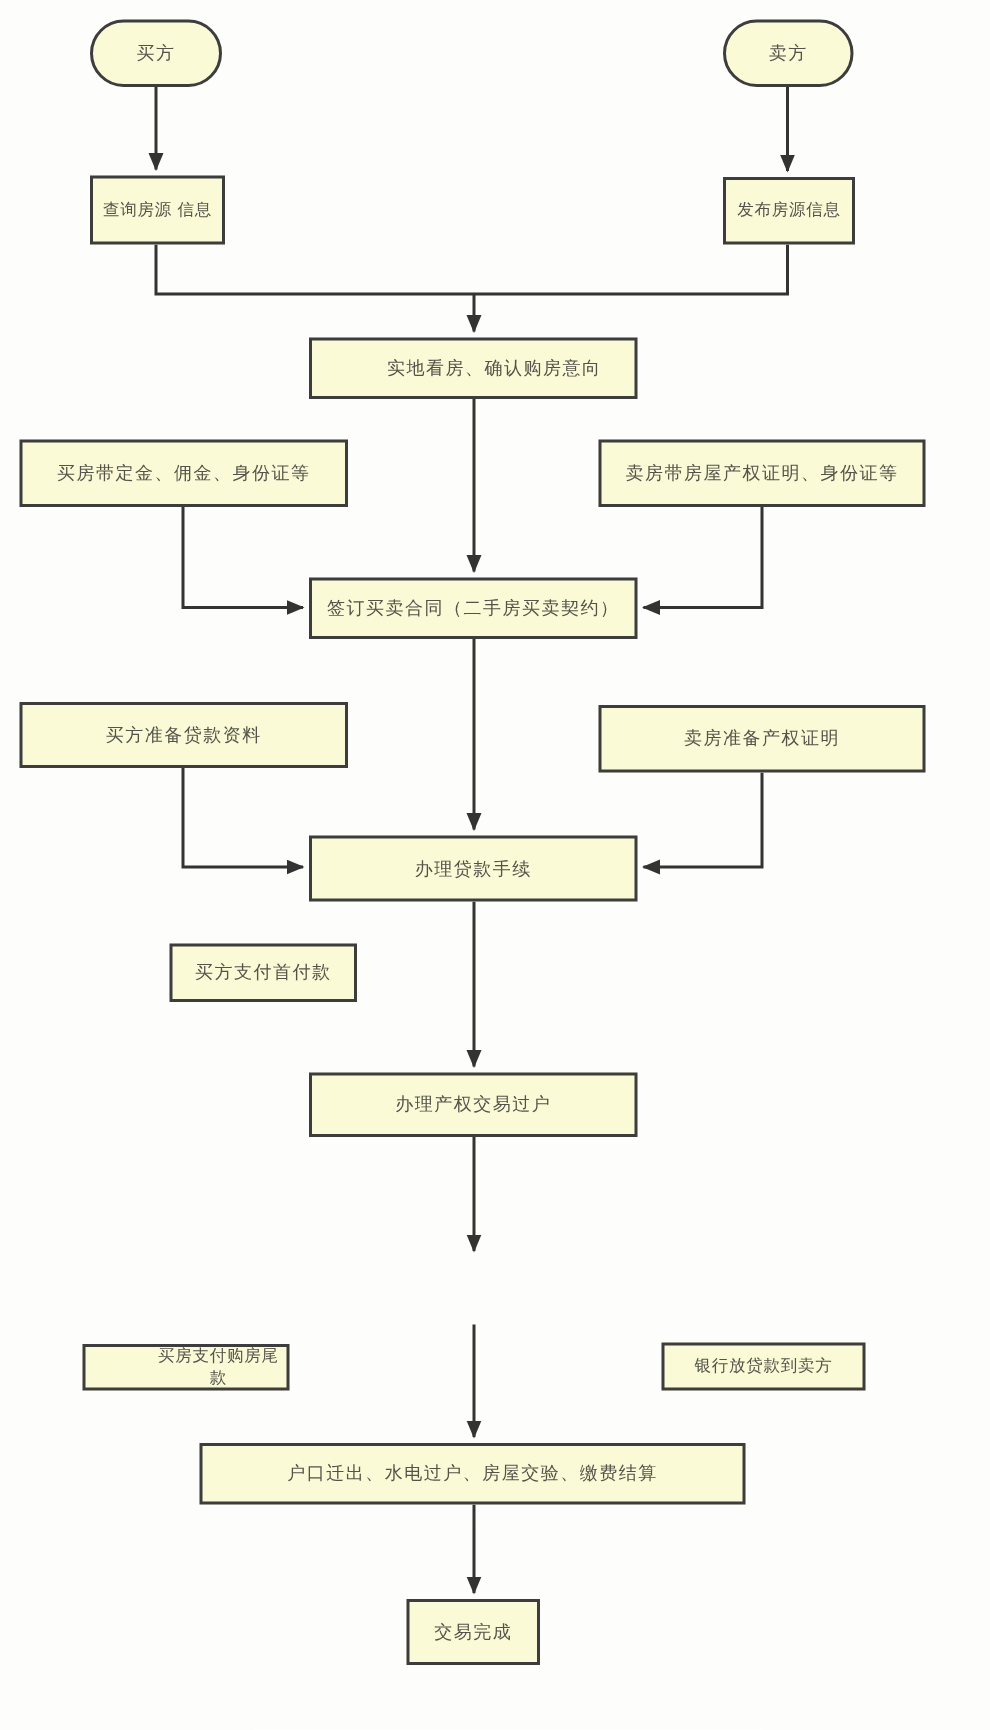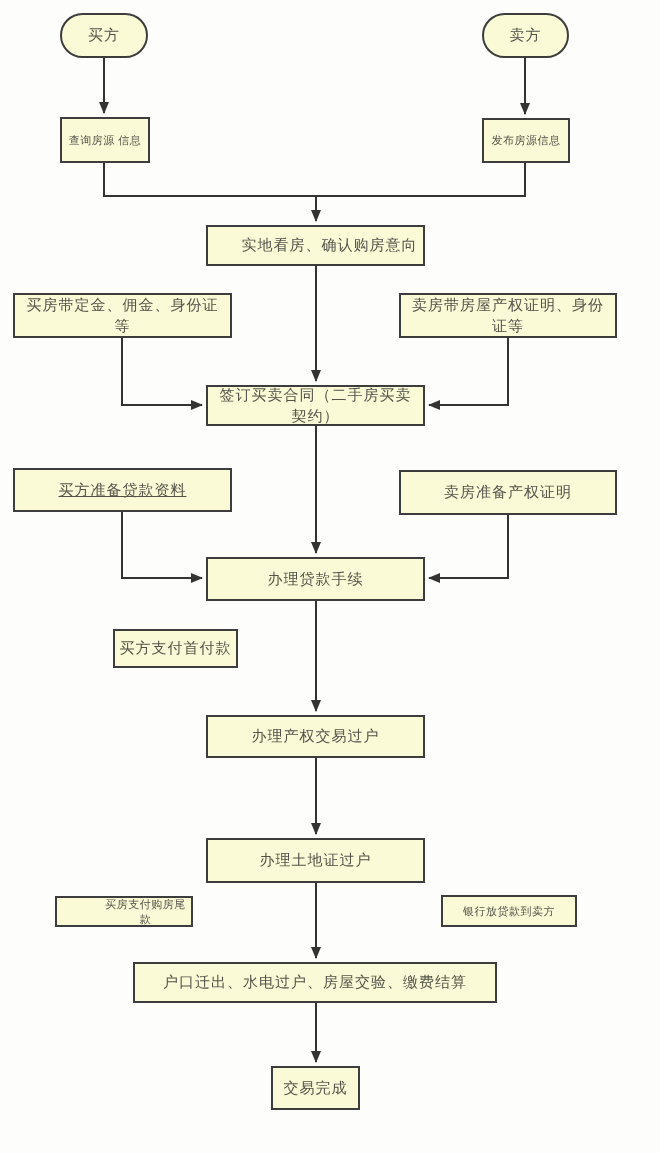--- a/index.html
+++ b/index.html
@@ -14,38 +14,38 @@
   #wires{position:absolute;left:0;top:0;width:660px;height:1153px;}
   .node{
     position:absolute;
     box-sizing:border-box;
     background:#fafad6;
     border:2px solid #3d3d3d;
     display:flex;
     align-items:center;
     justify-content:center;
     text-align:center;
-    font-size:15px;
+    font-size:12px;
     line-height:1.35;
     color:#53534a;
     letter-spacing:1px;
     padding:2px 4px;
   }
   .oval{border-radius:24px;}
   .small{font-size:11px;letter-spacing:0.5px;}
   
   #n-buyer        {left:60px;  top:13px;   width:88px;  height:45px;}
   #n-seller       {left:482px; top:13px;   width:87px;  height:45px;}
   #n-search       {left:60px;  top:117px;  width:90px;  height:46px;}
   #n-publish      {left:482px; top:118px;  width:88px;  height:45px;}
   #n-view         {left:206px; top:225px;  width:219px; height:41px;padding-left:32px;}
   #n-buyerbrings  {left:13px;  top:293px;  width:219px; height:45px;}
   #n-sellerbrings {left:399px; top:293px;  width:218px; height:45px;}
   #n-contract     {left:206px; top:385px;  width:219px; height:41px;}
-  #n-buyerloan    {left:13px;  top:468px;  width:219px; height:44px;text-decoration:underline;}
+  #n-buyerloan    {left:13px;  top:468px;  width:219px; height:44px;}
   #n-sellertitle  {left:399px; top:470px;  width:218px; height:45px;}
   #n-loan         {left:206px; top:557px;  width:219px; height:44px;}
   #n-downpay      {left:113px; top:629px;  width:125px; height:39px;}
   #n-titlexfer    {left:206px; top:715px;  width:219px; height:43px;}
   #n-landcert     {left:206px; top:838px;  width:219px; height:45px;}
   #n-finalpay     {left:55px;  top:896px;  width:138px; height:31px;padding-left:47px;}
   #n-bankloan     {left:441px; top:895px;  width:136px; height:32px;}
   #n-handover     {left:133px; top:962px;  width:364px; height:41px;}
   #n-done         {left:271px; top:1066px; width:89px;  height:44px;}
   path.wire{stroke:#333333;stroke-width:2;fill:none;}
@@ -92,21 +92,20 @@
 
   <div class="node" id="n-buyerloan">买方准备贷款资料</div>
   <div class="node" id="n-sellertitle">卖房准备产权证明</div>
 
   <div class="node" id="n-loan">办理贷款手续</div>
 
   <div class="node" id="n-downpay">买方支付首付款</div>
 
   <div class="node" id="n-titlexfer">办理产权交易过户</div>
 
-  <div class="node" id="n-landcert">办理土地证过户</div>
 
   <div class="node small" id="n-finalpay">买房支付购房尾款</div>
   <div class="node small" id="n-bankloan">银行放贷款到卖方</div>
 
   <div class="node" id="n-handover">户口迁出、水电过户、房屋交验、缴费结算</div>
 
   <div class="node" id="n-done">交易完成</div>
 
 </div>
 

